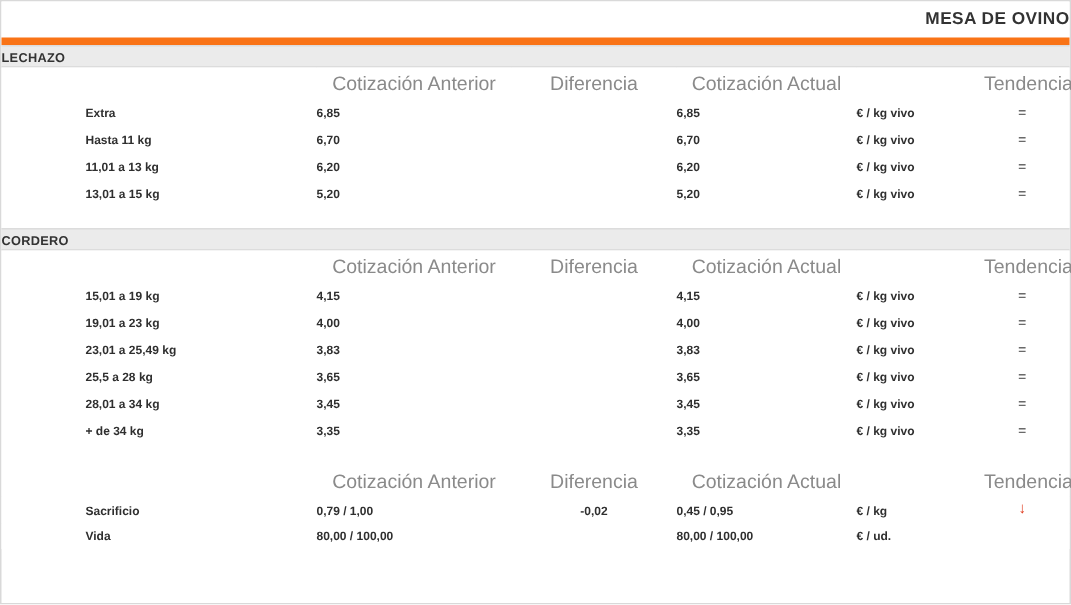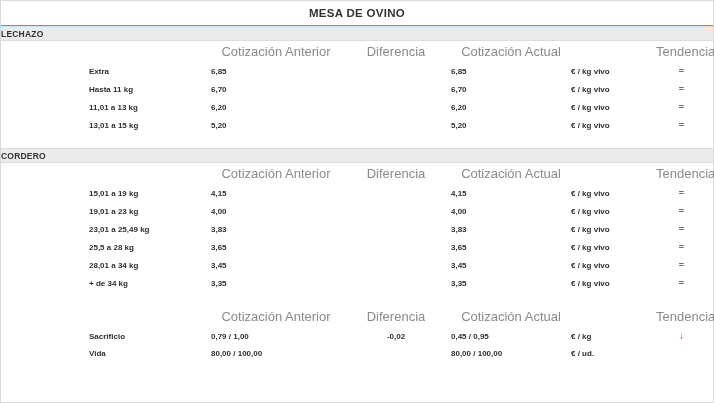--- a/index.html
+++ b/index.html
@@ -20,23 +20,23 @@
     height: 403px;
     position: relative;
     background: #ffffff;
     box-sizing: border-box;
     border: 1px solid #d9d9d9;
   }
   .title-bar {
     height: 24px;
     display: flex;
     align-items: center;
-    justify-content: center;
-    background: #ffffff;
-    border-bottom: 1px solid #f97316;
+    justify-content: flex-end;
+    background: #ffffff;
+    border-bottom: 5px solid #f97316;
   }
   .title-bar .title {
     font-size: 11.5px;
     font-weight: bold;
     color: #333333;
     letter-spacing: 0.3px;
   }
   .section-header {
     background: #ebebeb;
     height: 15px;
@@ -77,21 +77,21 @@
   table.grid th.th-trend { text-align: center; padding-right: 6px; margin-top: 12px; }
 
   table.grid td {
     font-size: 8px;
     color: #3b3b3b;
     padding: 4px 0 4px 0;
     background: #ffffff;
   }
   table.grid td.cell-label {
     text-align: left;
-    padding-left: 88px;
+    padding-left: 56px;
     font-weight: bold;
     color: #2f2f2f;
   }
   table.grid td.cell-num {
     font-weight: bold;
     color: #2f2f2f;
   }
   table.grid td.cell-diff {
     text-align: center;
     font-weight: bold;

